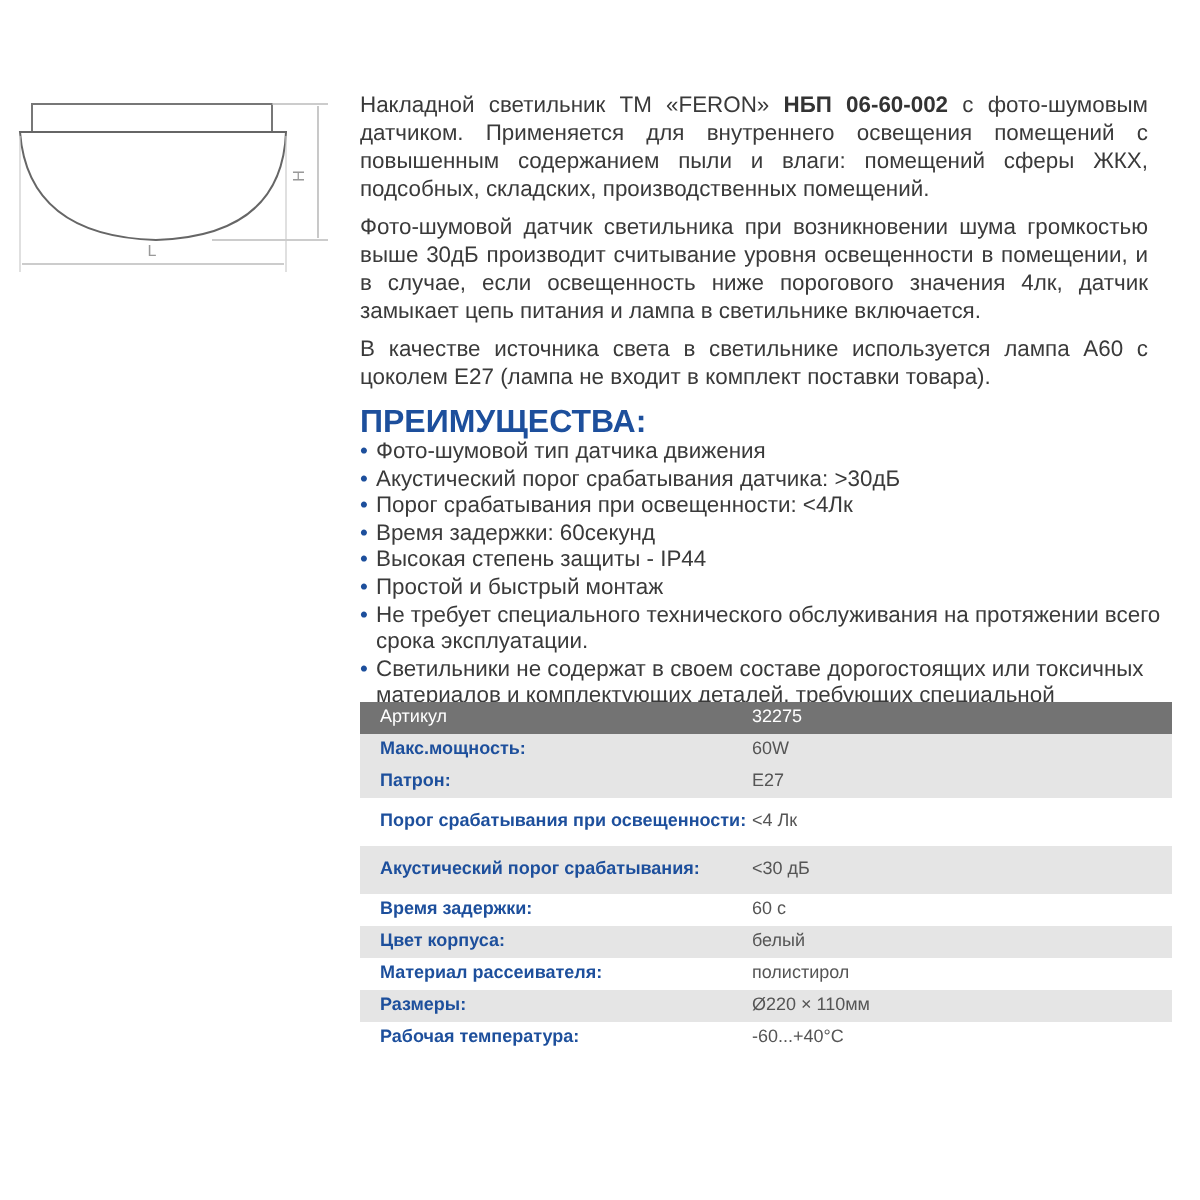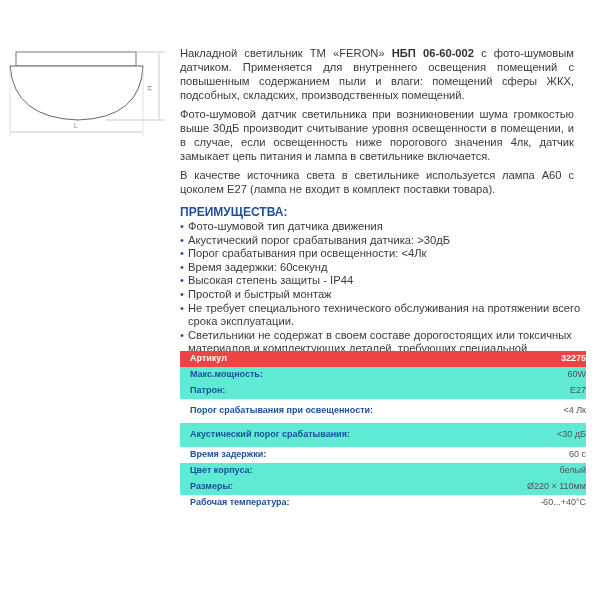--- a/index.html
+++ b/index.html
@@ -2,31 +2,31 @@
 <html><head>
 <meta charset="utf-8">
 <style>
   html, body { margin: 0; padding: 0; background: #ffffff; }
   body { width: 600px; height: 600px; position: relative; overflow: hidden;
          font-family: "Liberation Sans", "DejaVu Sans", sans-serif; color: #333; }
   .drawing { position: absolute; left: 6px; top: 48px; width: 170px; height: 100px; }
   .text { position: absolute; left: 180px; top: 46px; width: 406px; font-size: 11.2px; line-height: 14px; color: #3a3a3a; text-align: justify; }
   .text p { margin: 0 12px 5px 0; }
   .text b { color: #333; }
-  .adv-title { color: #1d4f9c; font-weight: bold; font-size: 12px; margin-top: 9px; margin-bottom: 1px; }
+  .adv-title { color: #1d4f9c; font-weight: bold; font-size: 16px; margin-top: 9px; margin-bottom: 1px; }
   ul.adv { list-style: none; margin: 0; padding: 0; }
   ul.adv li { position: relative; padding-left: 8px; text-align: left; line-height: 13.6px; }
   ul.adv li .bullet { position: absolute; left: 0; top: 0; color: #1d4f9c; }
   table.spec { position: absolute; left: 180px; top: 351px; width: 406px; border-collapse: collapse; font-size: 9px; }
   table.spec td { padding: 0 0 0 10px; height: 16px; line-height: 9.5px; }
-  table.spec td.val { text-align: right; color: #555; padding-left: 0; width: 210px; }
+  table.spec td.val { text-align: left; color: #555; padding-left: 0; width: 210px; }
   table.spec td.key { color: #1d4f9c; font-weight: bold; }
-  table.spec tr.head td { background: #ef4444; color: #fff; font-weight: bold; }
+  table.spec tr.head td { background: #737373; color: #fff; font-weight: normal; }
   table.spec tr.head td.val { color: #fff; }
-  table.spec tr.grey td { background: #5eead4; }
+  table.spec tr.grey td { background: #e5e5e5; }
   table.spec tr.tall td { height: 24px; }
 </style>
 </head>
 <body>
 
 <div class="drawing">
   <svg width="170" height="100" viewBox="0 0 170 100">
     <rect x="10" y="4" width="120" height="14" fill="#fff" stroke="#777" stroke-width="1"></rect>
     <path d="M4 18 L137 18 Q135 70 72 72 Q8 70 4 18 Z" fill="#fff" stroke="#666" stroke-width="1"></path>
     <line x1="130" y1="4" x2="158" y2="4" stroke="#bbb" stroke-width="0.8"></line>
@@ -82,20 +82,24 @@
         <td class="val">&lt;30 дБ</td>
       </tr>
   <tr>
         <td class="key">Время задержки:</td>
         <td class="val">60 с</td>
       </tr>
   <tr class="grey">
         <td class="key">Цвет корпуса:</td>
         <td class="val">белый</td>
       </tr>
+  <tr>
+        <td class="key">Материал рассеивателя:</td>
+        <td class="val">полистирол</td>
+      </tr>
   <tr class="grey">
         <td class="key">Размеры:</td>
         <td class="val">Ø220 × 110мм</td>
       </tr>
   <tr>
         <td class="key">Рабочая температура:</td>
         <td class="val">-60...+40°C</td>
       </tr>
 </tbody>
   </table>

